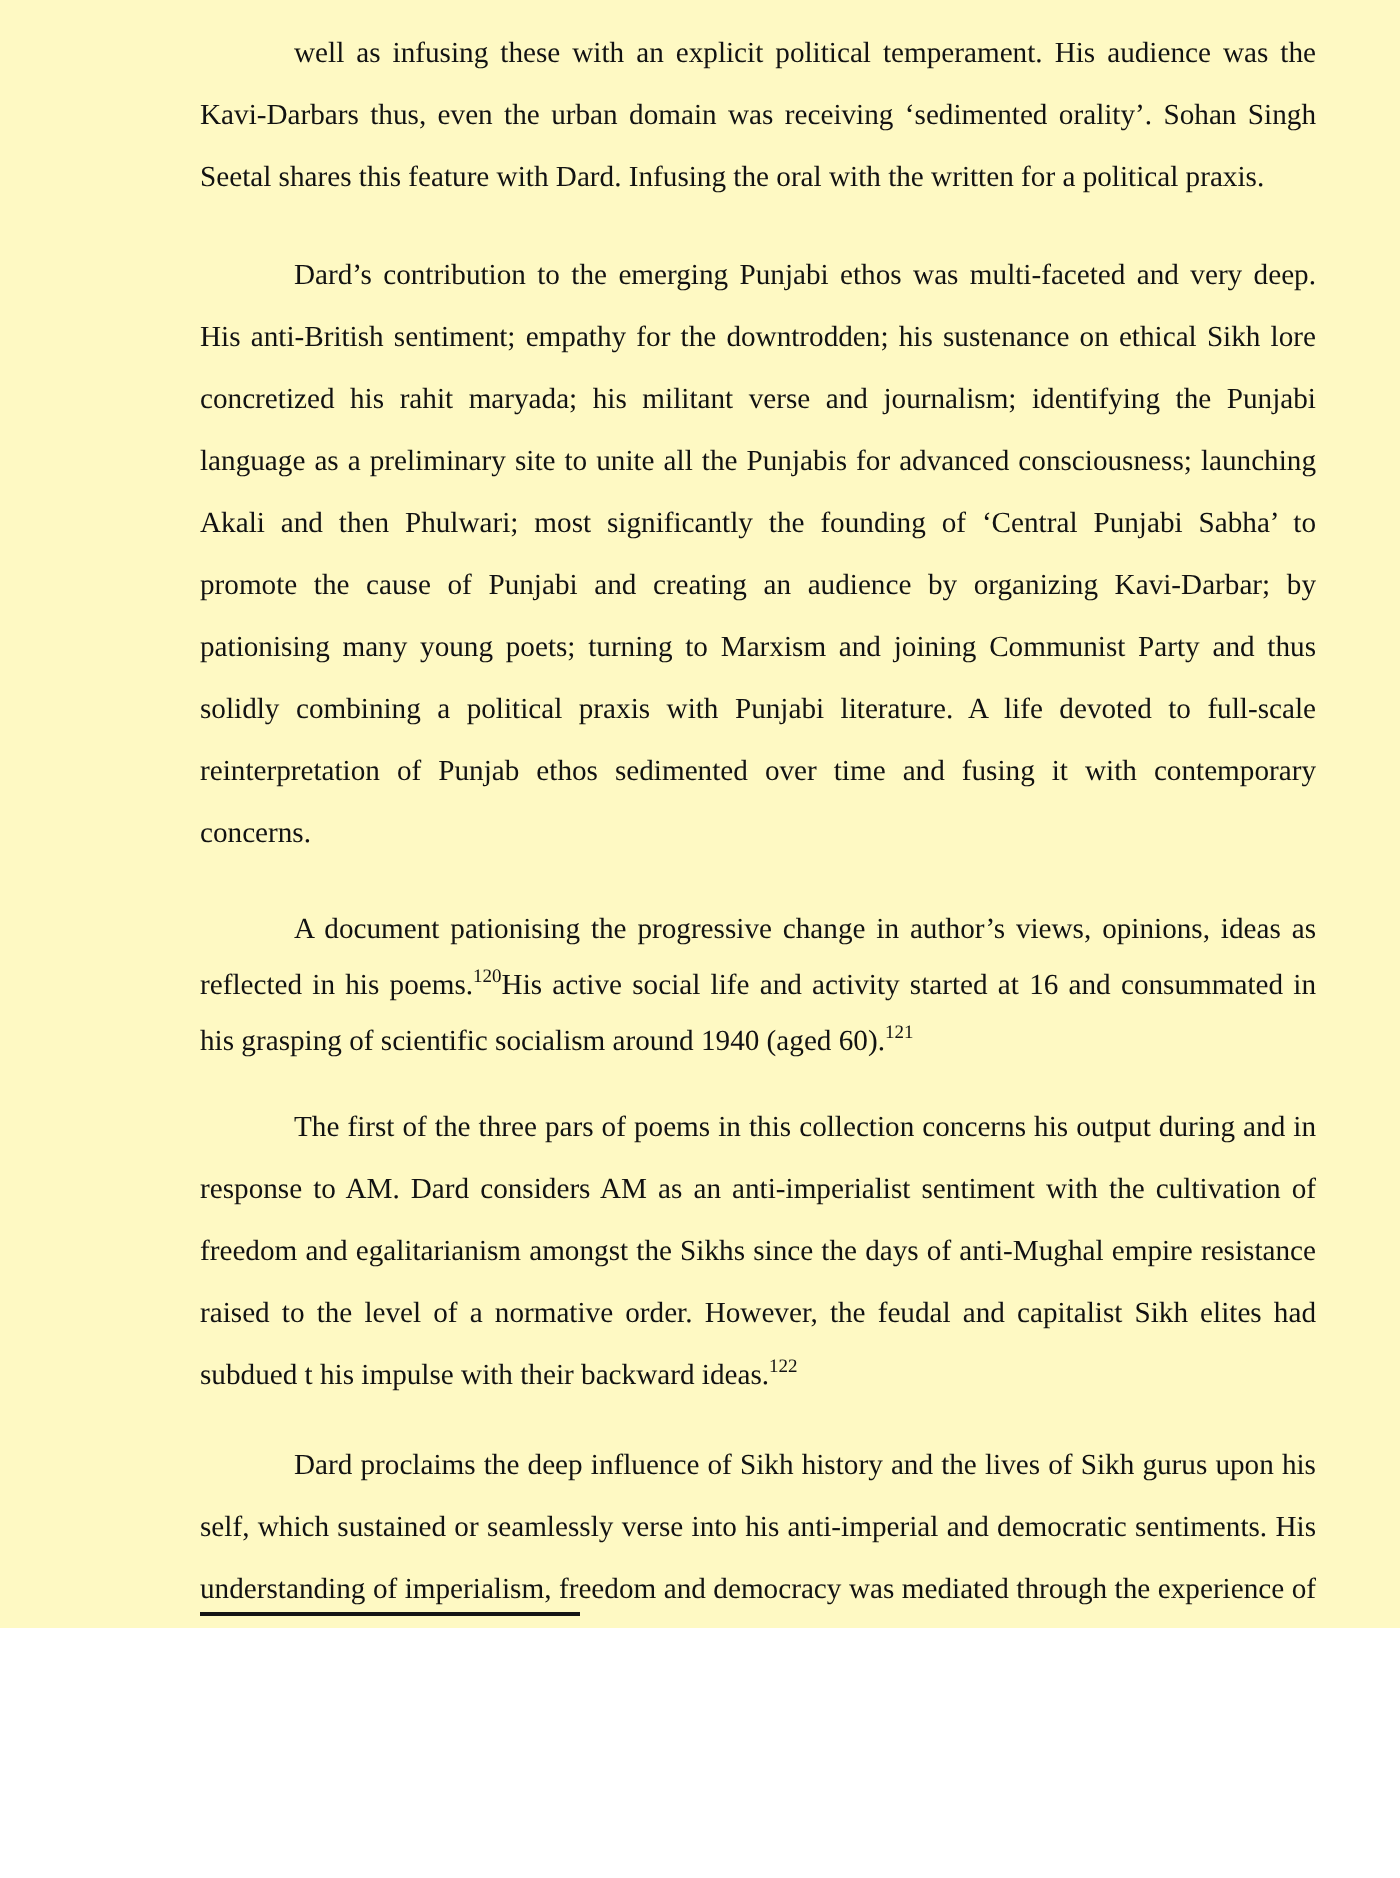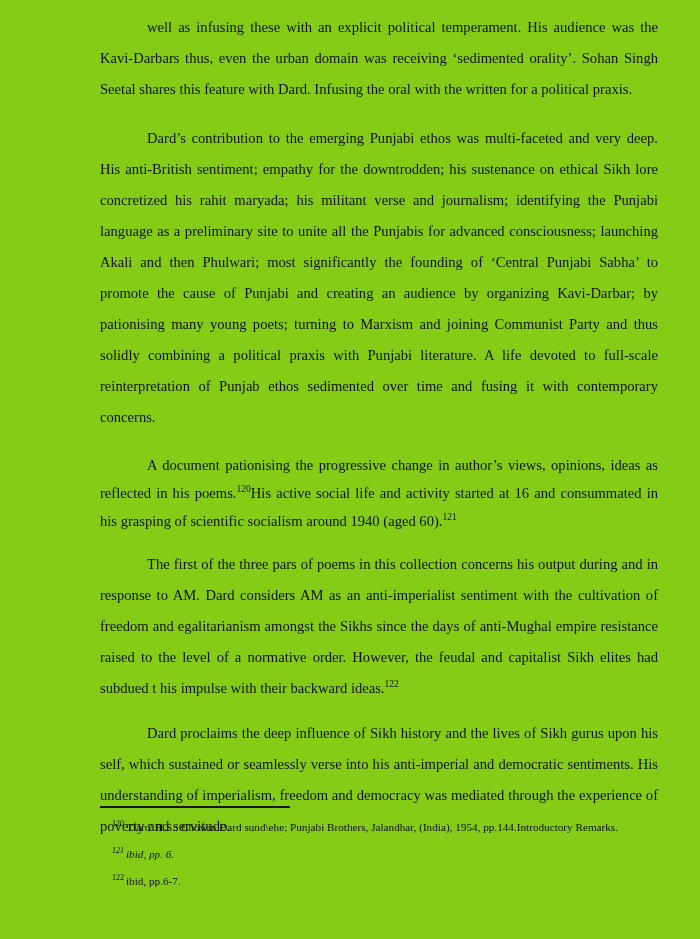--- a/index.html
+++ b/index.html
@@ -3,22 +3,22 @@
 <meta charset="utf-8">
 <style>
   html, body {
     margin: 0;
     padding: 0;
     background: #ffffff;
   }
   .page {
     position: relative;
     width: 700px;
-    height: 939px;
-    background: #84cc16;
+    height: 814px;
+    background: #fef9c3;
     overflow: hidden;
     font-family: "Liberation Serif", "DejaVu Serif", serif;
     color: #121212;
     box-sizing: border-box;
   }
   .content {
     position: absolute;
     left: 100px;
     top: 12px;
     width: 558px;

